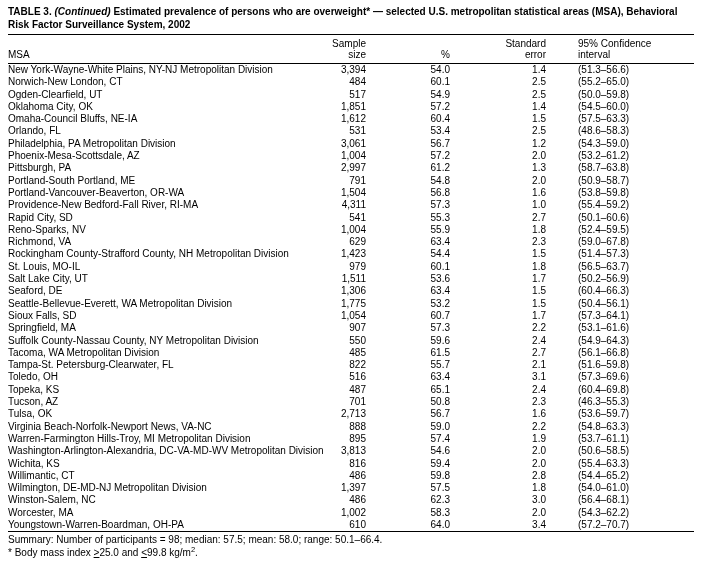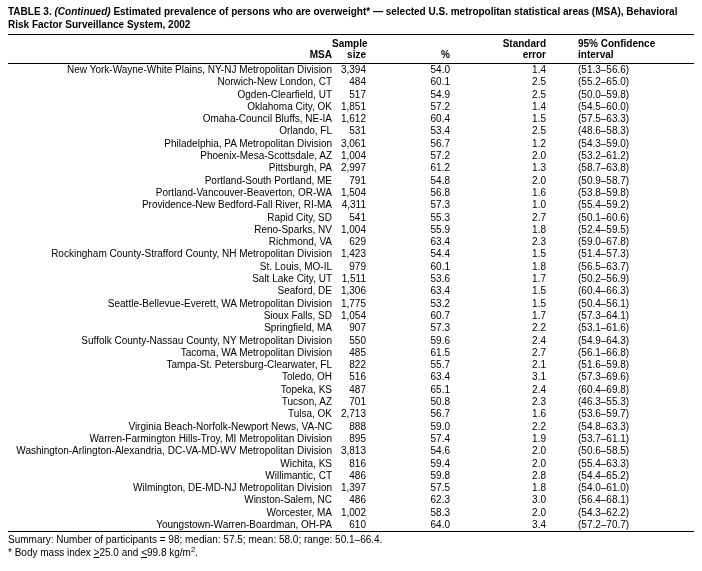--- a/index.html
+++ b/index.html
@@ -17,31 +17,31 @@
   }
   .title .it { font-style: italic; }
 
   table {
     width: 686px; table-layout: fixed; border-collapse: collapse;
     margin-top: 3px;
     border-top: 1px solid #000;
     border-bottom: 1px solid #000;
   }
   thead th {
-    font-weight: bold; font-size: 10px; line-height: 11px;
+    font-weight: normal; font-size: 10px; line-height: 11px;
     padding: 0; vertical-align: bottom; white-space: nowrap;
   }
   thead tr.h1 th { padding-top: 3px; }
   thead tr.h2 th { padding-bottom: 3px; border-bottom: 1px solid #000; }
 
   tbody td {
     font-size: 10px; line-height: 12.3px; padding: 0;
     white-space: nowrap; vertical-align: top;
   }
-  .l { text-align: right; }
+  .l { text-align: left; }
   .r { text-align: right; }
   .c { text-align: left; }
   .sample  { padding-right: 14px; }
   .percent { padding-right: 14px; }
   .se      { padding-right: 18px; }
   .ci      { padding-left: 14px; }
 
   .footer { width: 686px; font-size: 10px; line-height: 12.5px; padding-top: 2px; }
   .u   { text-decoration: underline; }
   .sup { font-size: 7.5px; vertical-align: super; line-height: 0; }

